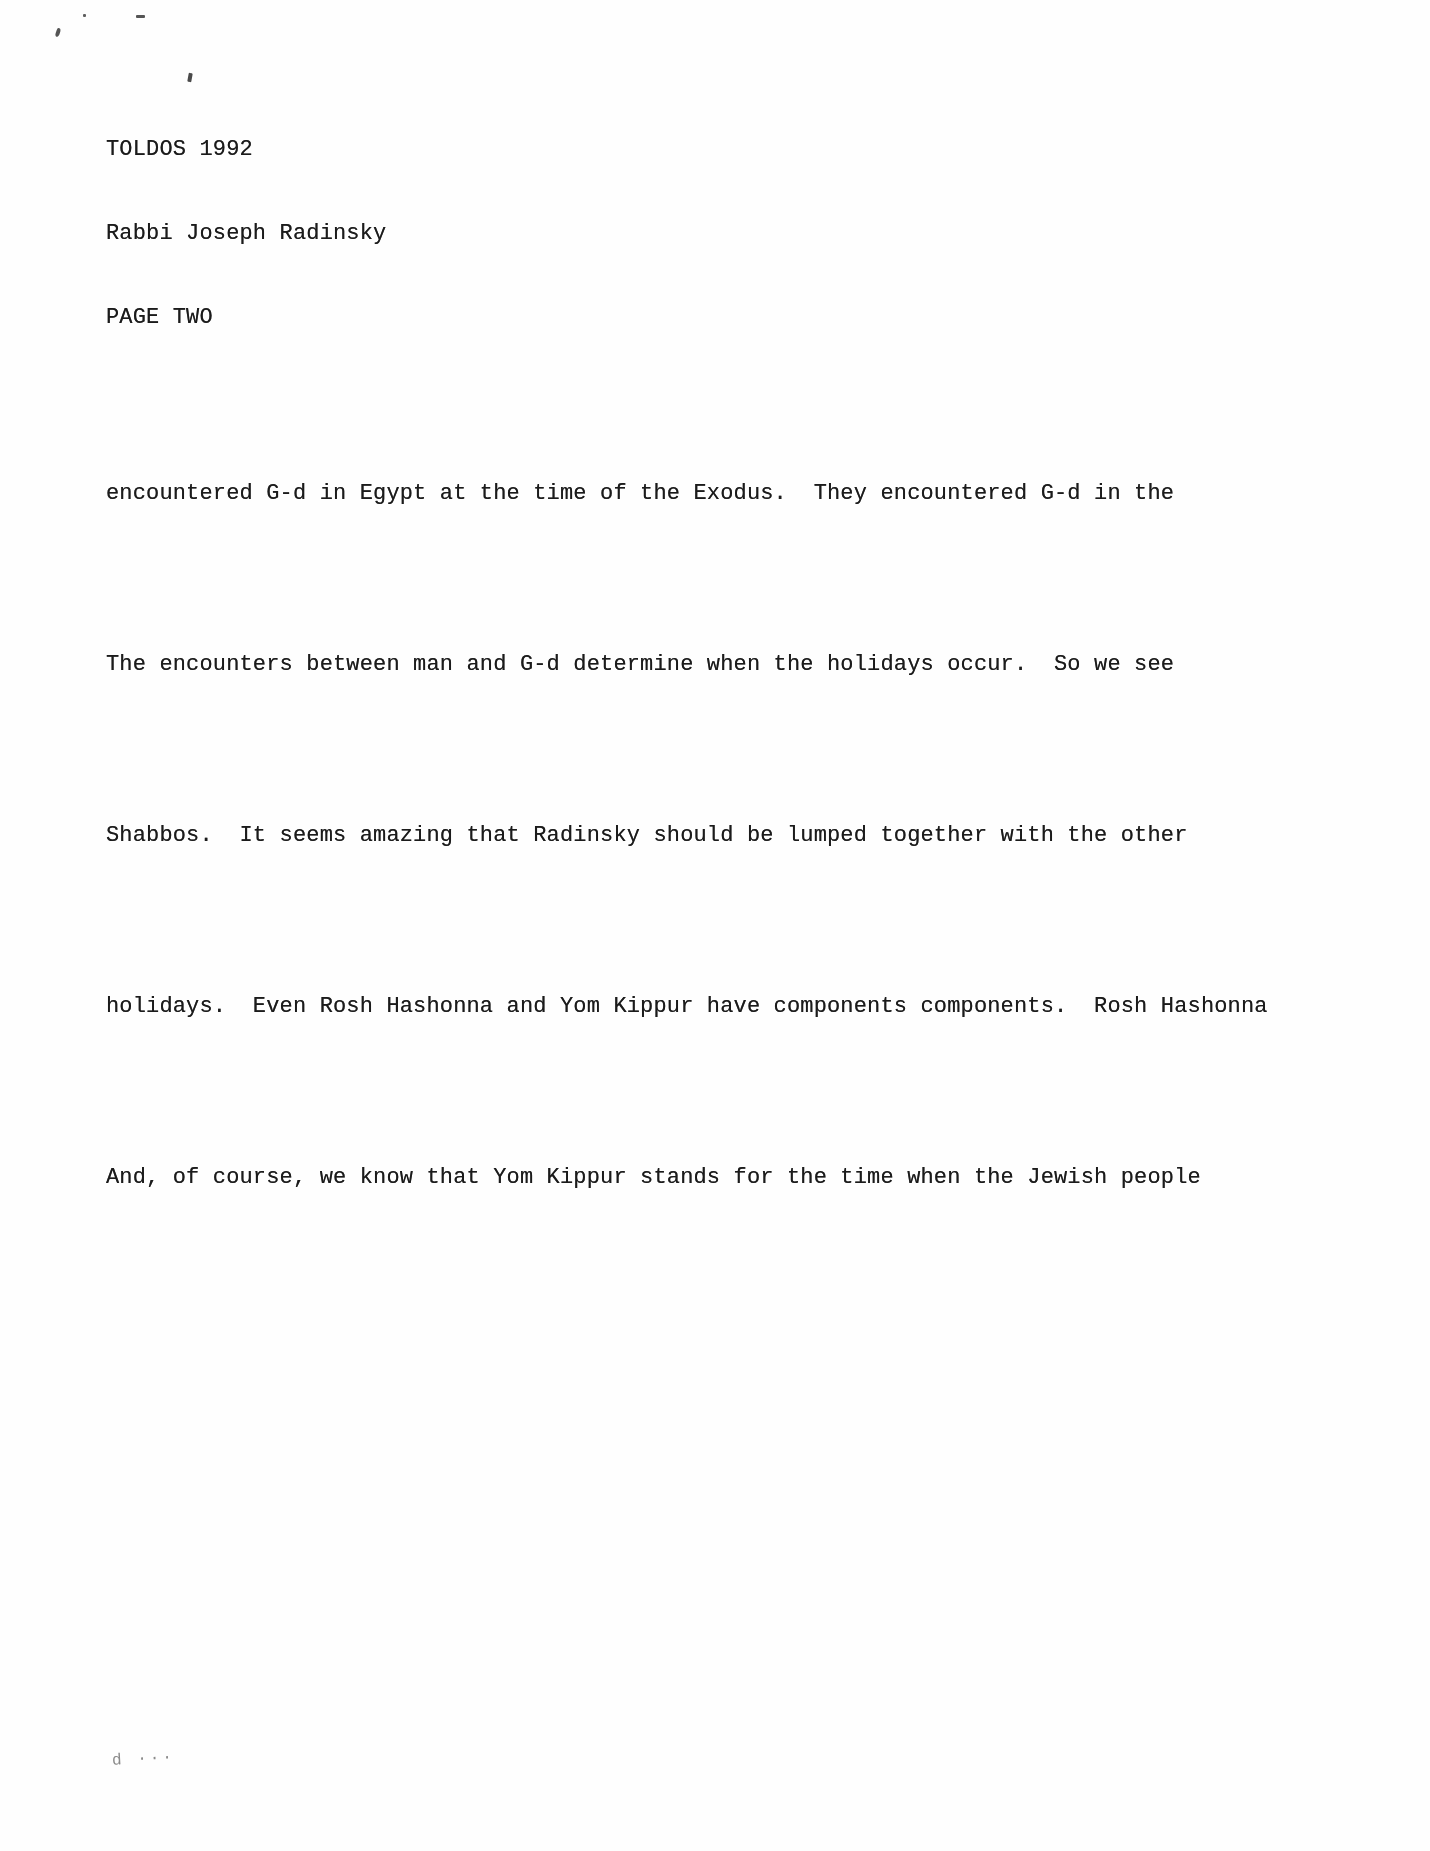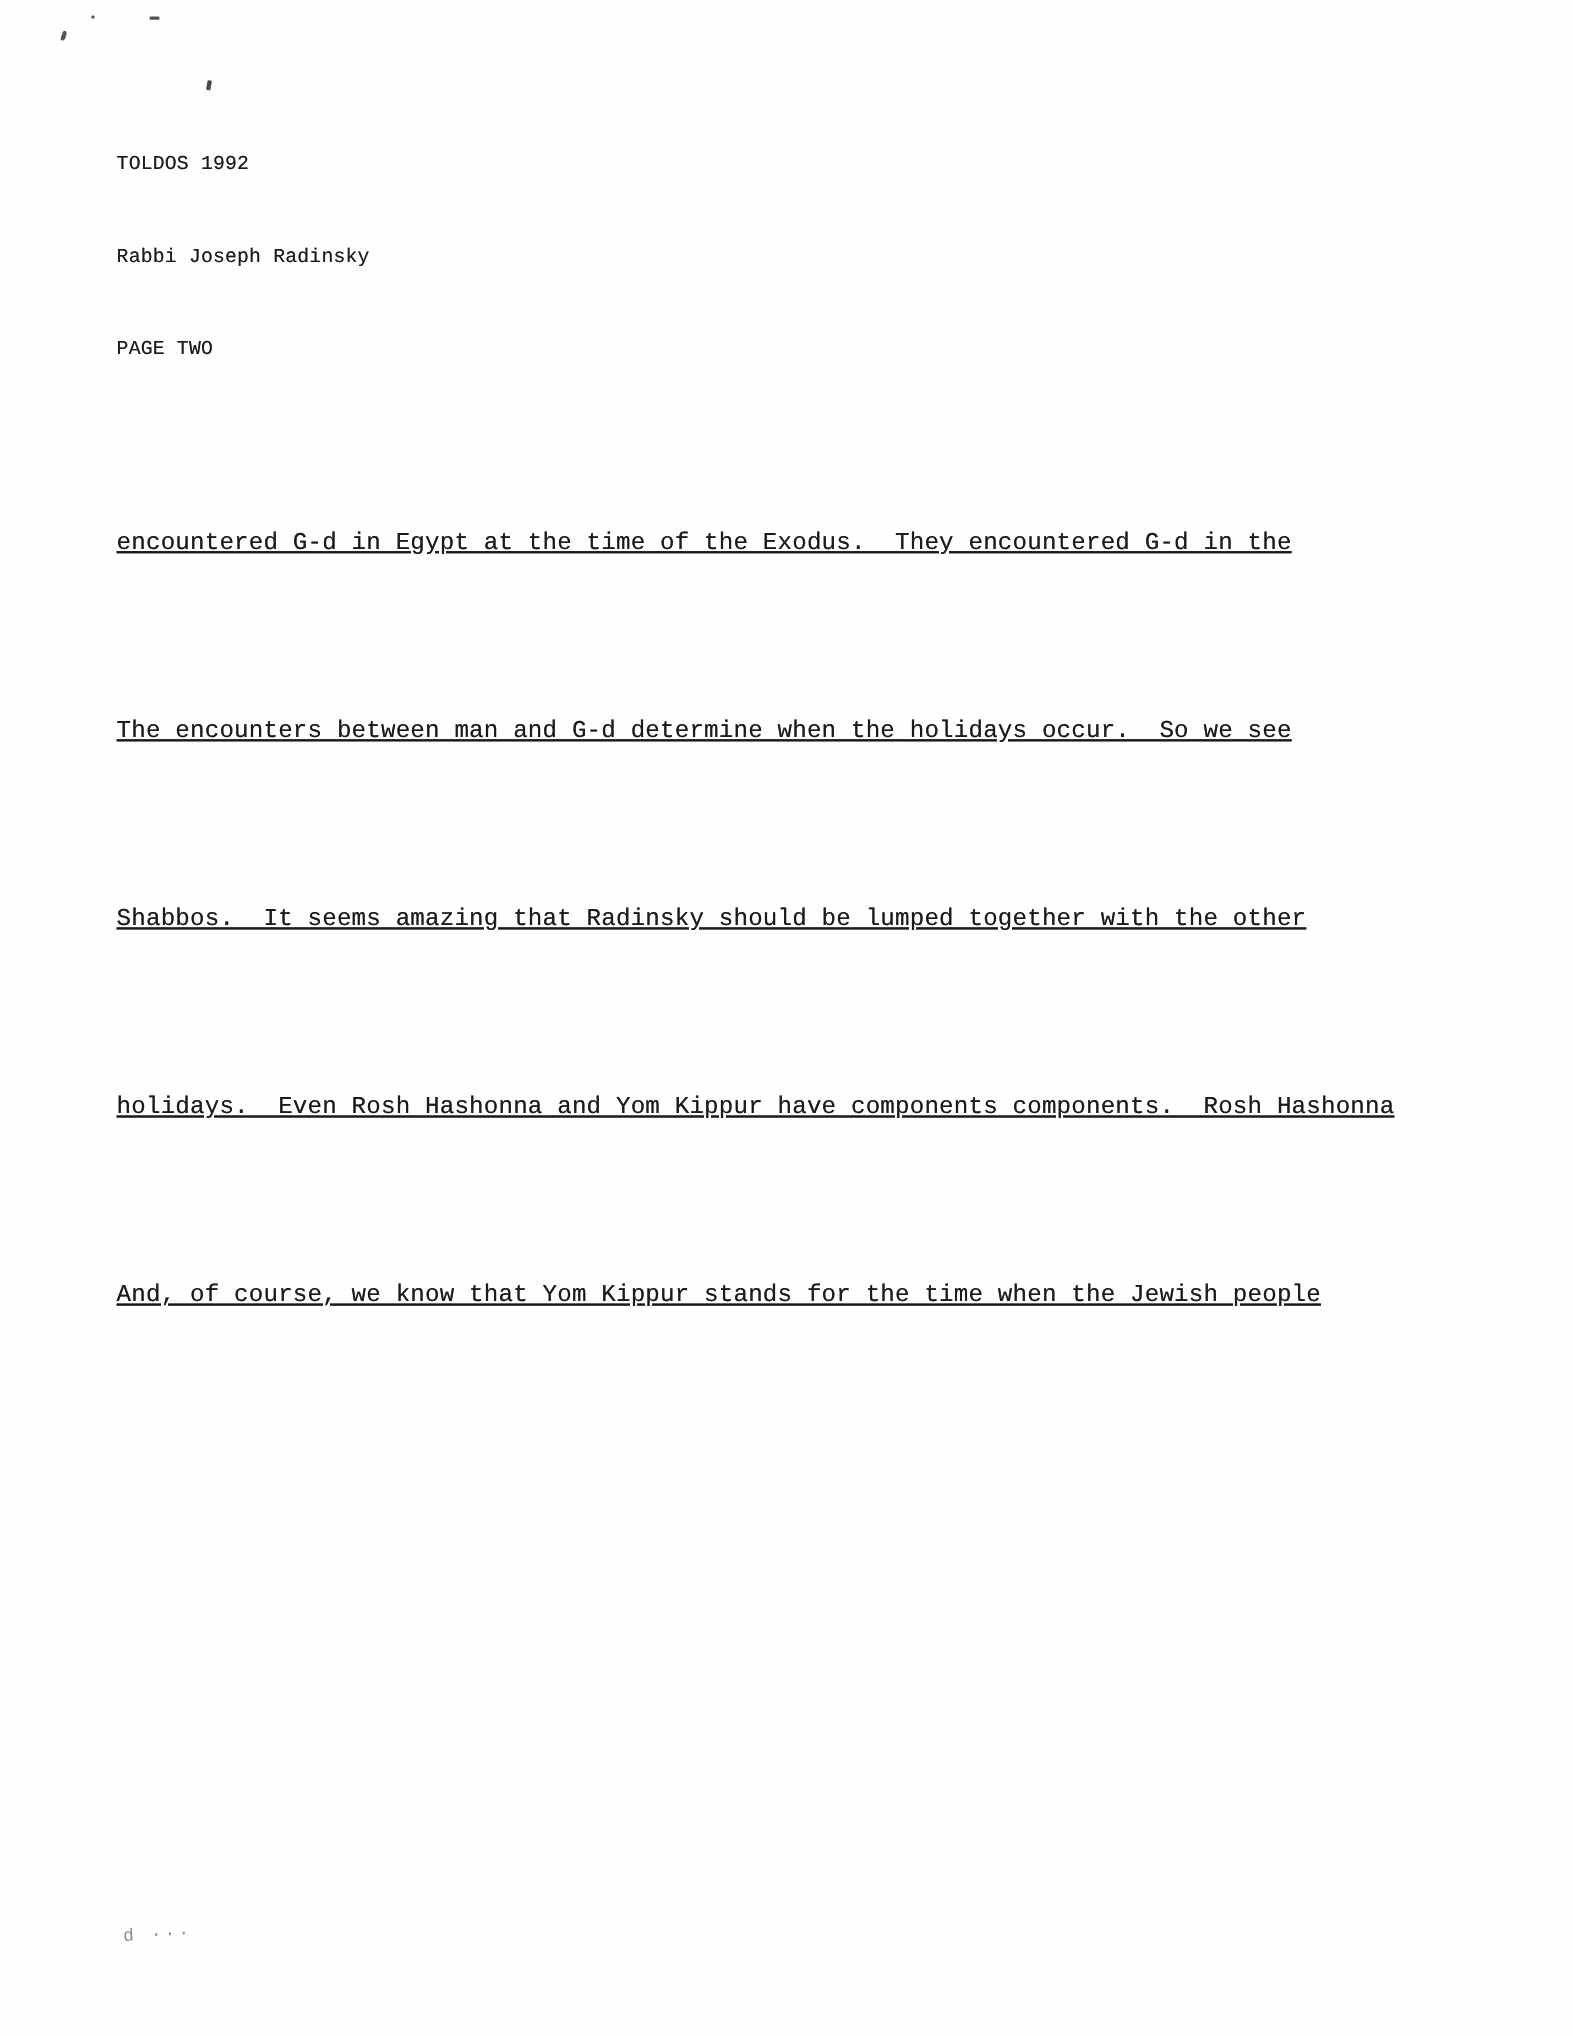--- a/index.html
+++ b/index.html
@@ -18,32 +18,32 @@
   .typed {
     color: #1b1b1b;
     text-shadow: 0 0 0.6px rgba(15,15,15,0.65);
     letter-spacing: 0.15px;
     white-space: pre;
   }
   .doc-header {
     position: absolute;
     left: 106px;
     top: 80px;
-    font-size: 18px;
+    font-size: 22px;
     line-height: 28px;
   }
   .doc-body {
     position: absolute;
     left: 106px;
     top: 180px;
     font-size: 22px;
     line-height: 57px;
   }
   .paragraph { display: block; }
-  .line { height: 57px; text-decoration: underline; }
+  .line { height: 57px; }
 
   
   .artifact {
     position: absolute;
     background: #2a2a2a;
     border-radius: 1px;
   }
   .artifact-dot1    { left: 83px;  top: 14px; width: 3px; height: 3px; opacity: .75; }
   .artifact-dash    { left: 136px; top: 15px; width: 9px; height: 3px; opacity: .8; }
   .artifact-comma   { left: 56px;  top: 28px; width: 4px; height: 9px; opacity: .8; transform: rotate(18deg); border-radius: 40% 60% 60% 40%; }

